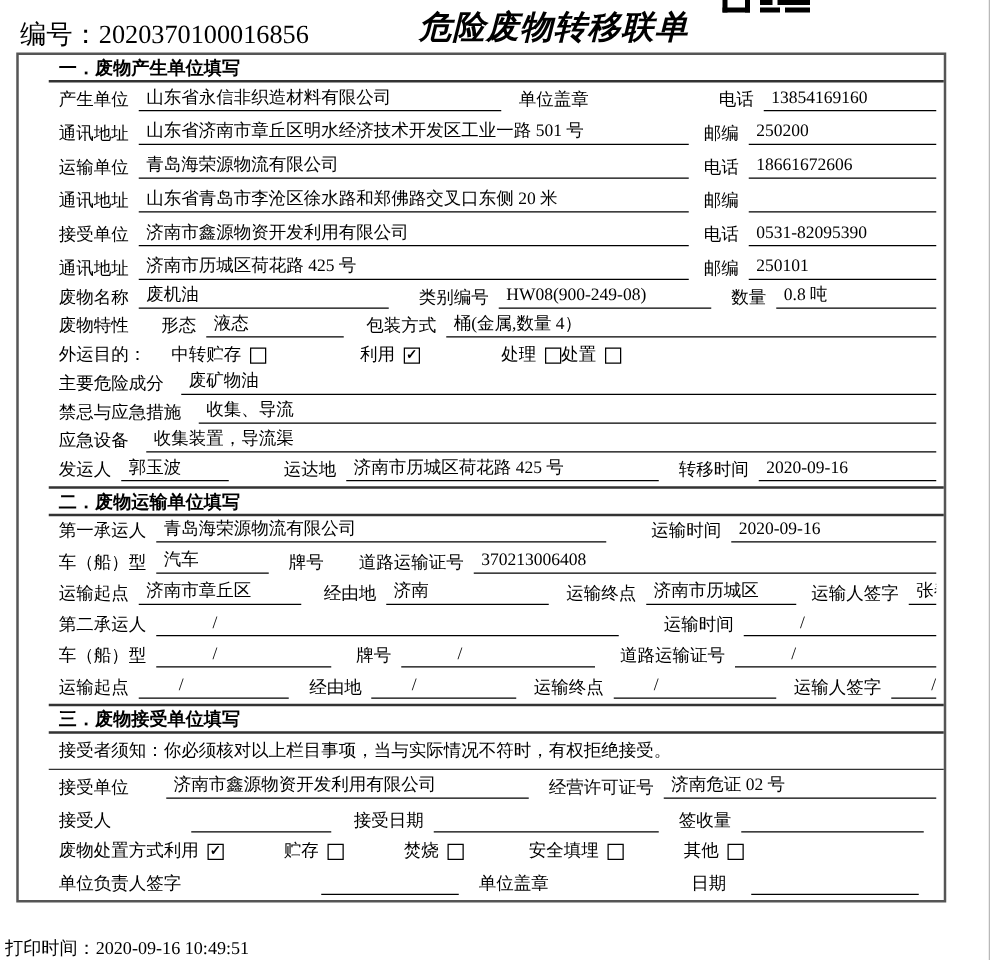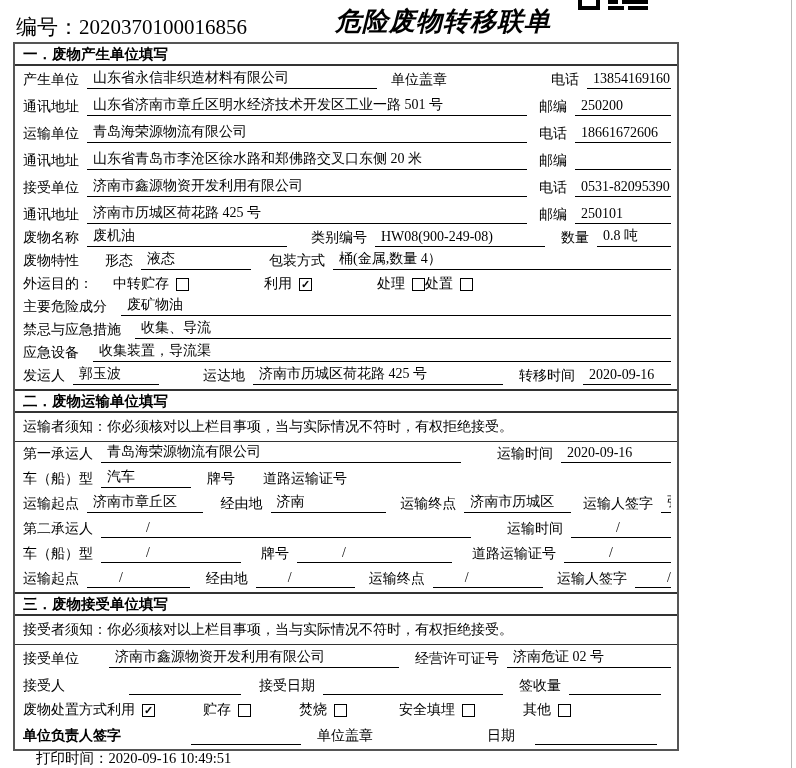--- a/index.html
+++ b/index.html
@@ -16,40 +16,40 @@
   .qr-frag i { position:absolute; background:#000; display:block; }
   .qr-b1 { left:0; top:0; width:4px; height:10px; }
   .qr-b2 { left:0; top:6px; width:22px; height:4px; }
   .qr-b3 { left:18px; top:0; width:4px; height:10px; }
   .qr-b4 { left:30px; top:0; width:10px; height:4px; }
   .qr-b5 { left:44px; top:0; width:26px; height:4px; }
   .qr-b6 { left:30px; top:6px; width:16px; height:4px; }
   .qr-b7 { left:50px; top:6px; width:20px; height:4px; }
 
   
-  .form-box { position:absolute; left:13px; top:42px; width:666px; border:2px solid #555; background:#fff; }
+  .form-box { position:absolute; left:13px; top:42px; width:744px; border:2px solid #555; background:#fff;padding-left:24px; }
   .sec { border-top:2px solid #333; }
   .sec:first-child { border-top:none; }
   .sec-header { height:22px; display:flex; align-items:center; padding-left:8px; font-weight:bold; font-size:14.5px; border-bottom:2px solid #333; }
   .notice-row { height:29px; display:flex; align-items:center; padding-left:8px; border-bottom:1.5px solid #333; }
 
   .row { display:flex; align-items:flex-end; padding:0 6px 4px 8px; }
   .h27 { height:27px; } .h23 { height:23px; } .h25 { height:25px; }
   .h24 { height:24px; } .h26 { height:26px; }
   .lbl { white-space:nowrap; }
   .u { display:inline-block; border-bottom:1px solid #000; padding:0 4px 1px 6px; white-space:nowrap; overflow:hidden; min-height:17px; }
   .fill { flex:1; }
   .sl { padding-left:45px; }
   .sls { padding-left:32px; }
-  .mr8 { margin-right:8px; } .mr14 { margin-right:14px; } .mr20 { margin-right:20px; } .mr30 { margin-right:30px; } .mr45 { } .mr64 { margin-right:64px; } .mr70 { margin-right:70px;font-weight:bold; }
+  .mr8 { margin-right:8px; } .mr14 { margin-right:14px; } .mr20 { margin-right:20px; } .mr30 { margin-right:30px; } .mr45 { } .mr64 { margin-right:64px; } .mr70 { margin-right:112px; }
 
   .cb { width:13px; height:13px; border:1px solid #000; display:inline-flex; align-items:center; justify-content:center; font-size:11px; font-weight:bold; line-height:1; margin-left:7px; margin-bottom:2px; flex:none; }
   .opt { display:inline-flex; align-items:flex-end; white-space:nowrap; }
 
-  .print-time { position:absolute; left:36px; top:749px; font-size:14.5px; white-space:nowrap; }
+  .print-time { position:absolute; left:4px; top:749px; font-size:14.5px; white-space:nowrap; }
 </style>
 </head>
 <body>
 
 <div class="page-edge"></div>
 
 <div class="doc-header">
   <div class="serial"><span>编号：</span><span>2020370100016856</span></div>
   <div class="doc-title">危险废物转移联单</div>
   <div class="qr-frag">
@@ -168,34 +168,34 @@
       <span class="u" style="width:86px">郭玉波</span>
       <span class="lbl mr8" style="margin-left:44px">运达地</span>
       <span class="u" style="width:250px">济南市历城区荷花路 425 号</span>
       <span class="lbl mr8" style="margin-left:16px">转移时间</span>
       <span class="u fill">2020-09-16</span>
     </div>
   </div>
 
   <div class="sec">
     <div class="sec-header">二．废物运输单位填写</div>
-    <div class="notice-row">运输者须知：你必须核对以上栏目事项，当与实际情况不符时，有权拒绝接受。</div>
 
     <div class="row h25">
       <span class="lbl mr8">第一承运人</span>
       <span class="u" style="width:360px">青岛海荣源物流有限公司</span>
       <span class="lbl mr8" style="margin-left:36px">运输时间</span>
       <span class="u fill">2020-09-16</span>
     </div>
 
     <div class="row h25">
       <span class="lbl mr8">车（船）型</span>
       <span class="u" style="width:90px">汽车</span>
       <span class="lbl mr8" style="margin-left:16px">牌号</span>
       <span class="lbl mr8" style="margin-left:20px">道路运输证号</span>
+      <span class="u fill">370213006408</span>
     </div>
 
     <div class="row h25">
       <span class="lbl mr8">运输起点</span>
       <span class="u" style="width:130px">济南市章丘区</span>
       <span class="lbl mr8" style="margin-left:18px">经由地</span>
       <span class="u" style="width:130px">济南</span>
       <span class="lbl mr8" style="margin-left:14px">运输终点</span>
       <span class="u" style="width:120px">济南市历城区</span>
       <span class="lbl mr8" style="margin-left:12px">运输人签字</span>

